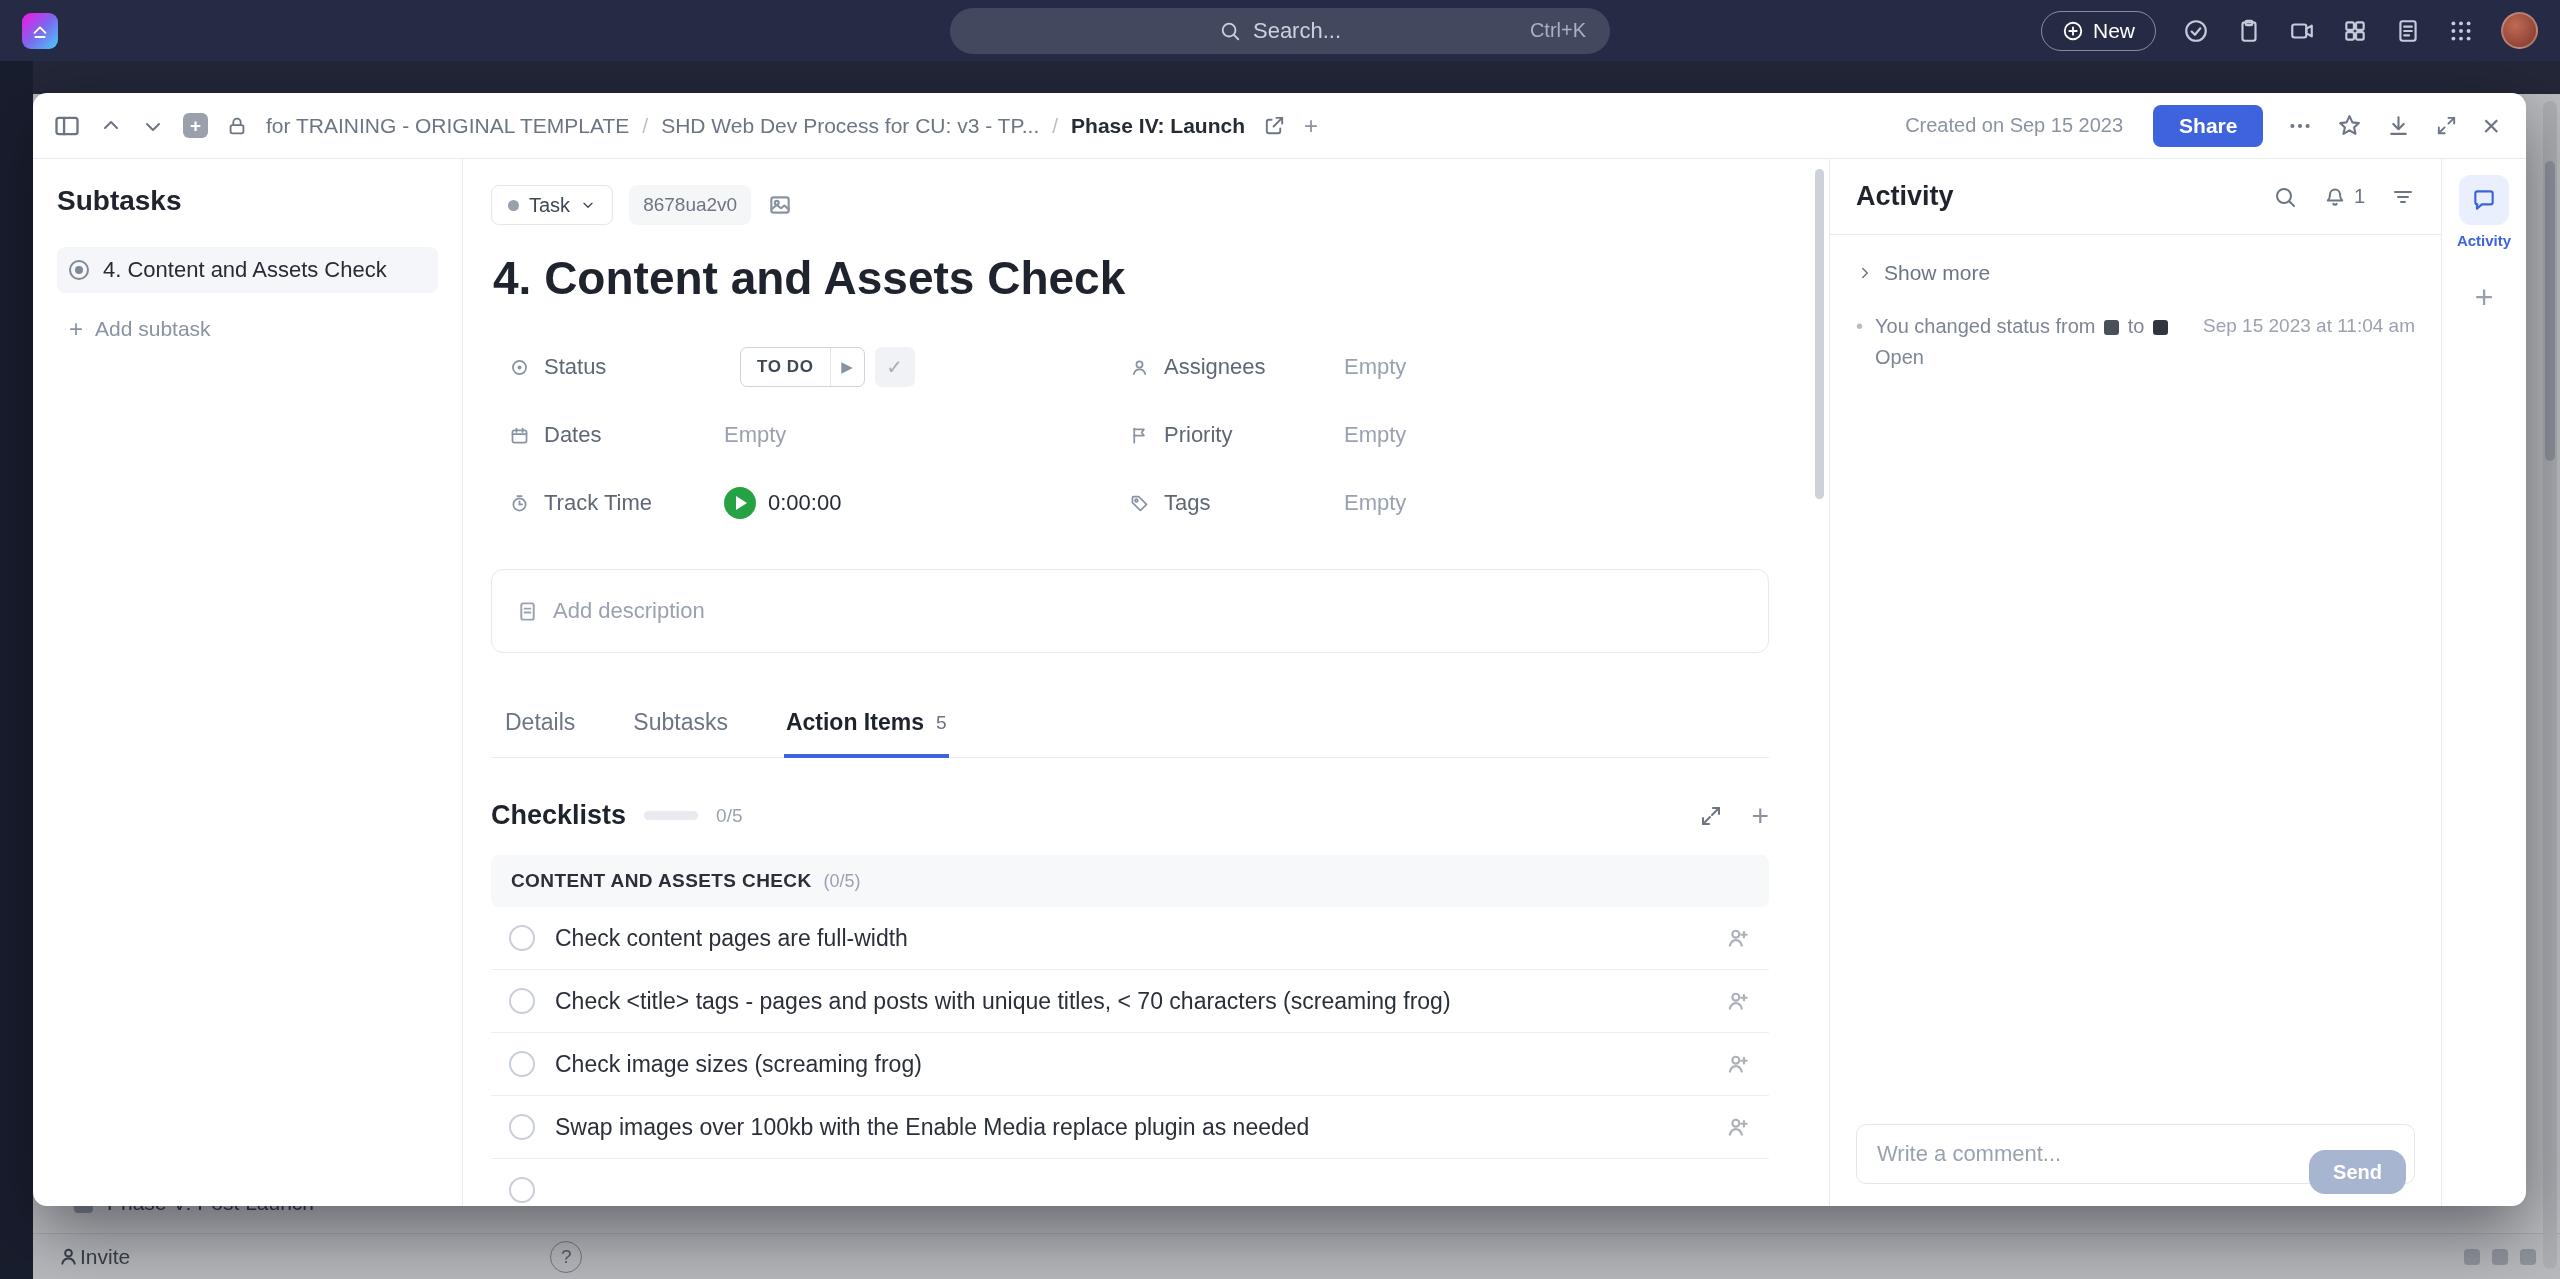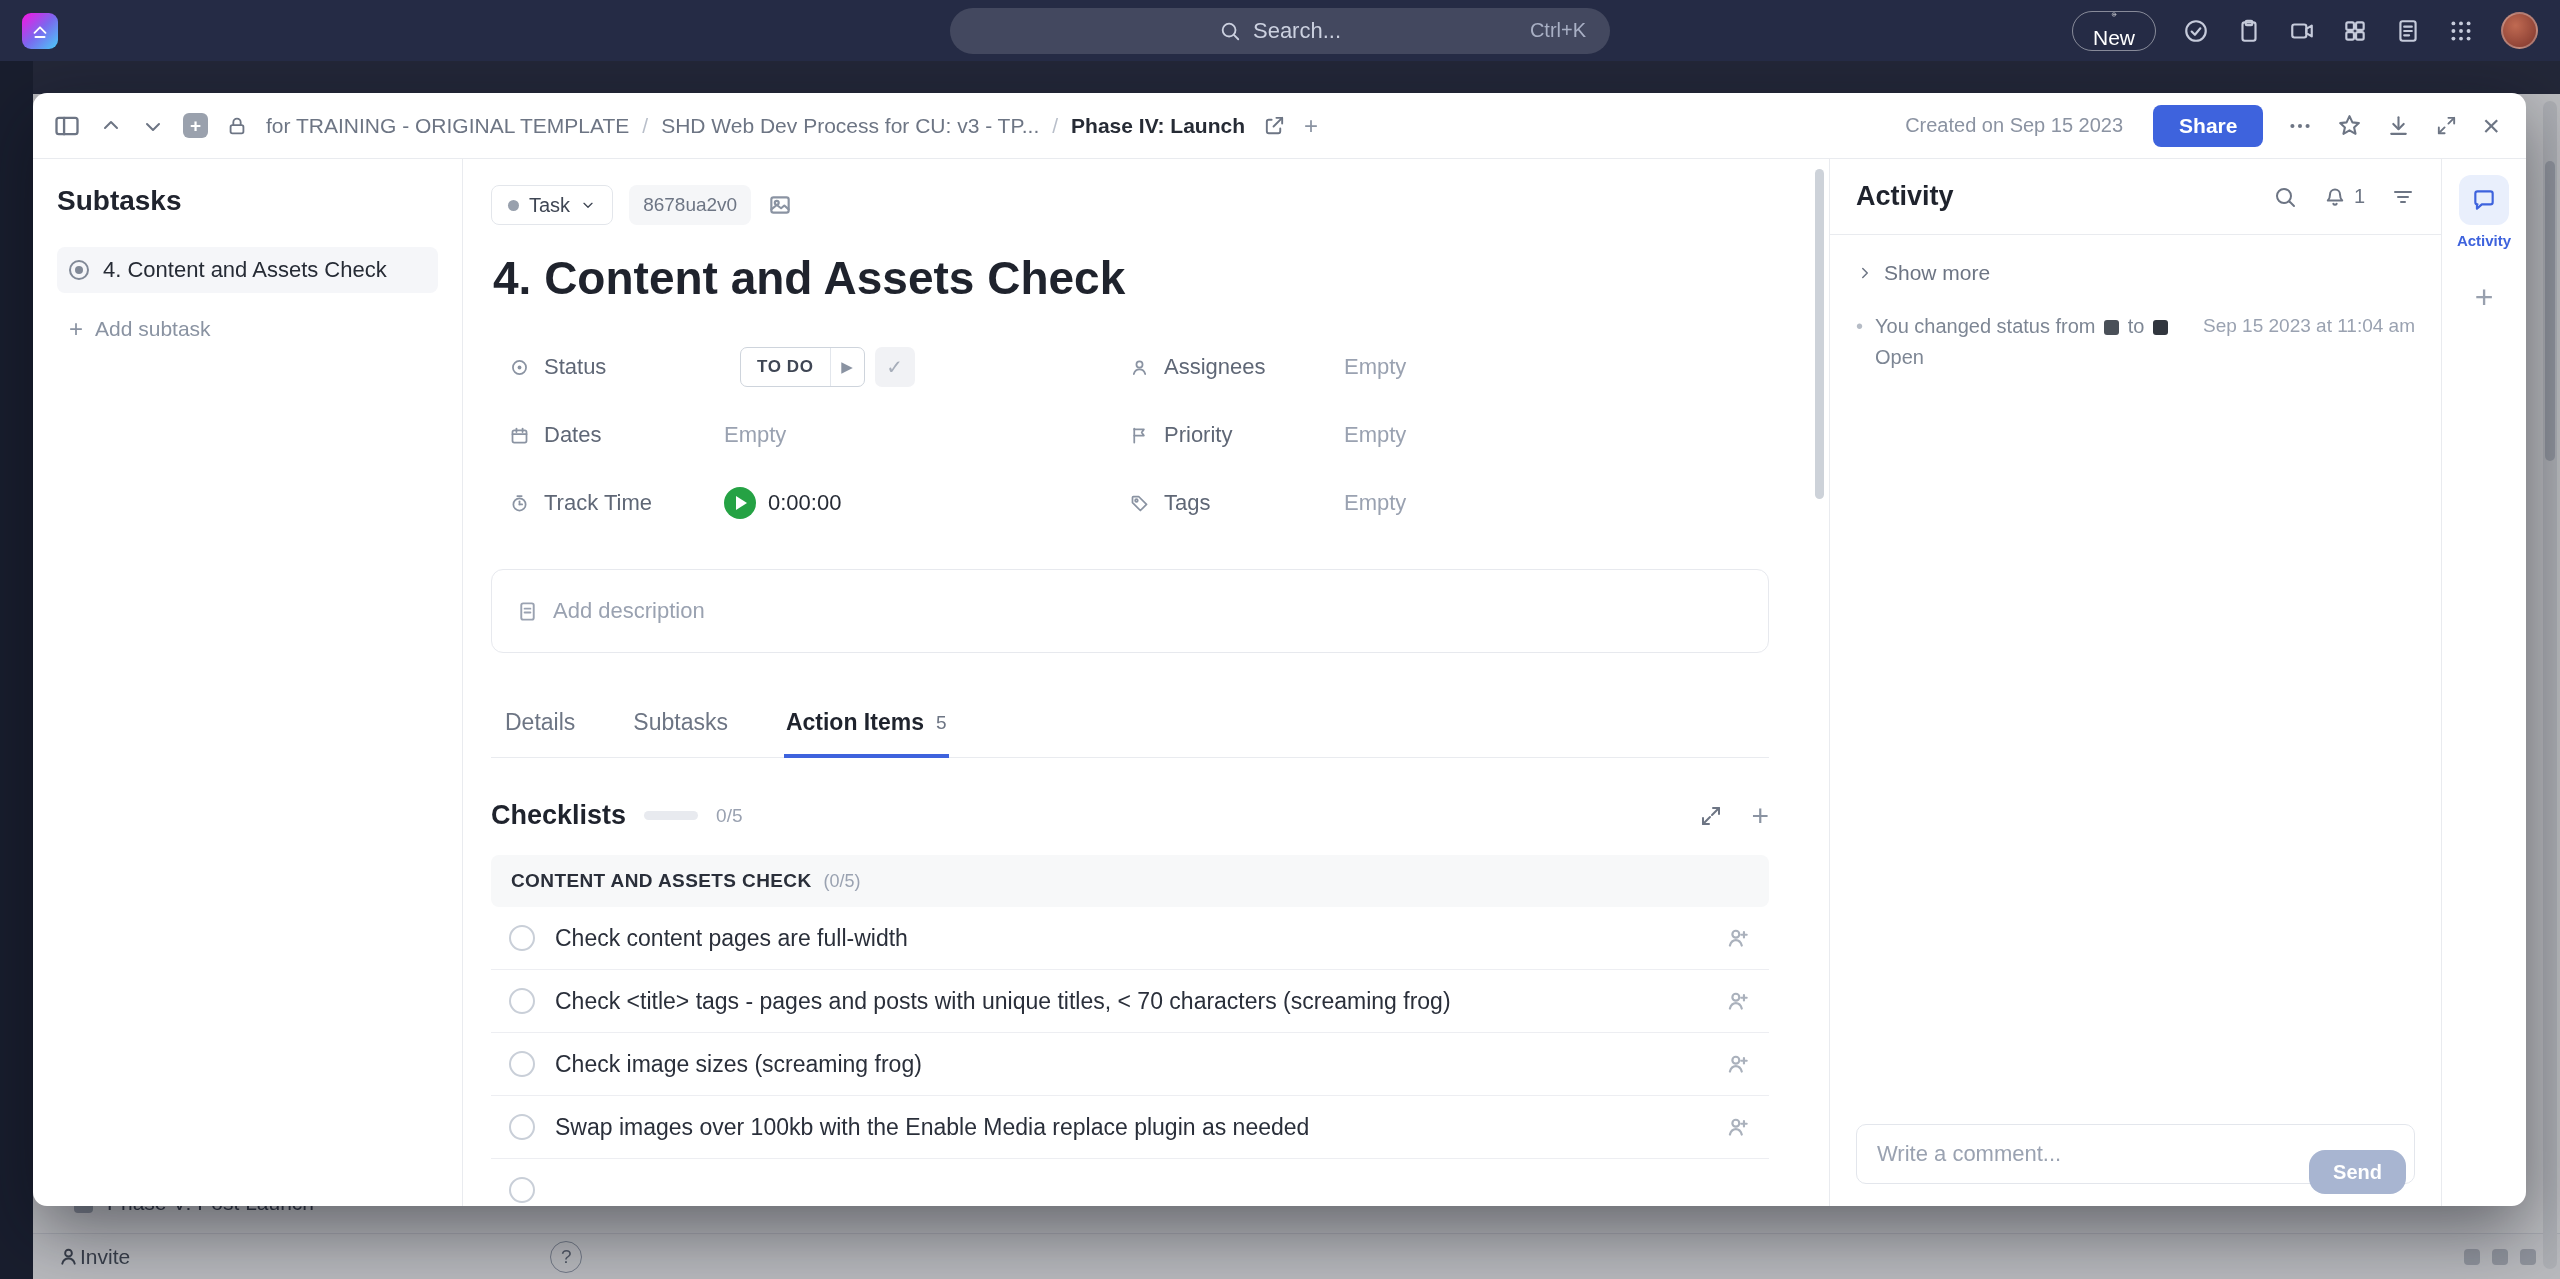--- a/index.html
+++ b/index.html
@@ -18,21 +18,21 @@
   .topbar{position:absolute;top:0;left:0;right:0;height:61px;background:var(--topbar-bg);
           display:flex;align-items:center;padding:0 22px;z-index:30;}
   .logo{width:36px;height:36px;border-radius:9px;background:linear-gradient(135deg,#fa12e3,#7b68ee,#49ccf9);
         display:flex;align-items:center;justify-content:center;color:#fff;}
   .tb-search{position:absolute;left:50%;transform:translateX(-50%);width:660px;height:46px;border-radius:23px;
              background:rgba(255,255,255,.14);color:#ccd1e0;display:flex;align-items:center;justify-content:center;
              gap:12px;font-size:22px;cursor:pointer;}
   .tb-search .kbd{position:absolute;right:24px;color:#a9b0c5;font-size:20px;}
   .tb-right{margin-left:auto;display:flex;align-items:center;gap:27px;color:#c6cbdb;}
   .tb-new{display:flex;align-items:center;gap:9px;height:40px;padding:0 20px;border:1.5px solid rgba(255,255,255,.45);
-          border-radius:20px;background:transparent;color:#fff;font-size:21px;cursor:pointer;flex-direction:column;}
+          border-radius:20px;background:transparent;color:#fff;font-size:21px;cursor:pointer;}
   .tb-icon{display:flex;align-items:center;cursor:pointer;}
   .tb-avatar{width:37px;height:37px;border-radius:50%;border:2px solid rgba(255,255,255,.3);
              background:radial-gradient(circle at 38% 35%,#c06a52,#7e352c);cursor:pointer;}
 
   
   .under{position:absolute;left:0;top:61px;right:0;bottom:0;background:#fff;z-index:1;}
   .u-topstrip{position:absolute;top:0;left:33px;right:0;height:33px;background:#2b3043;}
   .u-sidebar{position:absolute;top:0;left:0;bottom:0;width:33px;background:var(--sidebar-bg);}
   .u-phase{position:absolute;left:74px;bottom:64px;display:flex;align-items:center;gap:14px;font-size:21px;color:#3f4654;}
   .u-phase-ico{width:19px;height:19px;border-radius:4px;background:#aab1bc;}

